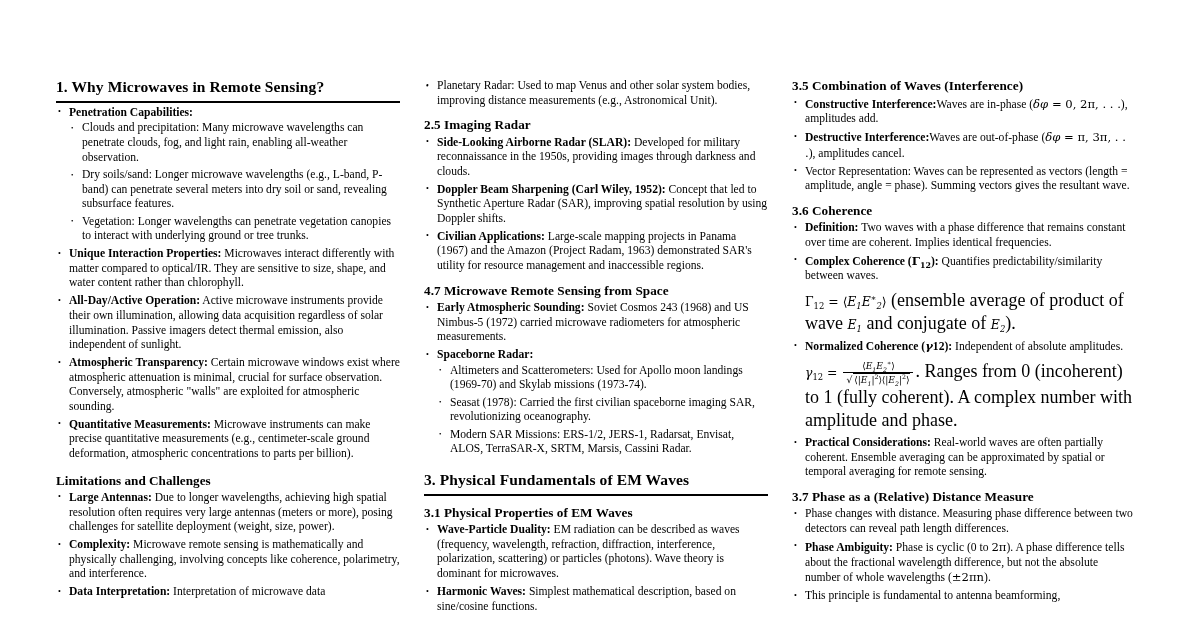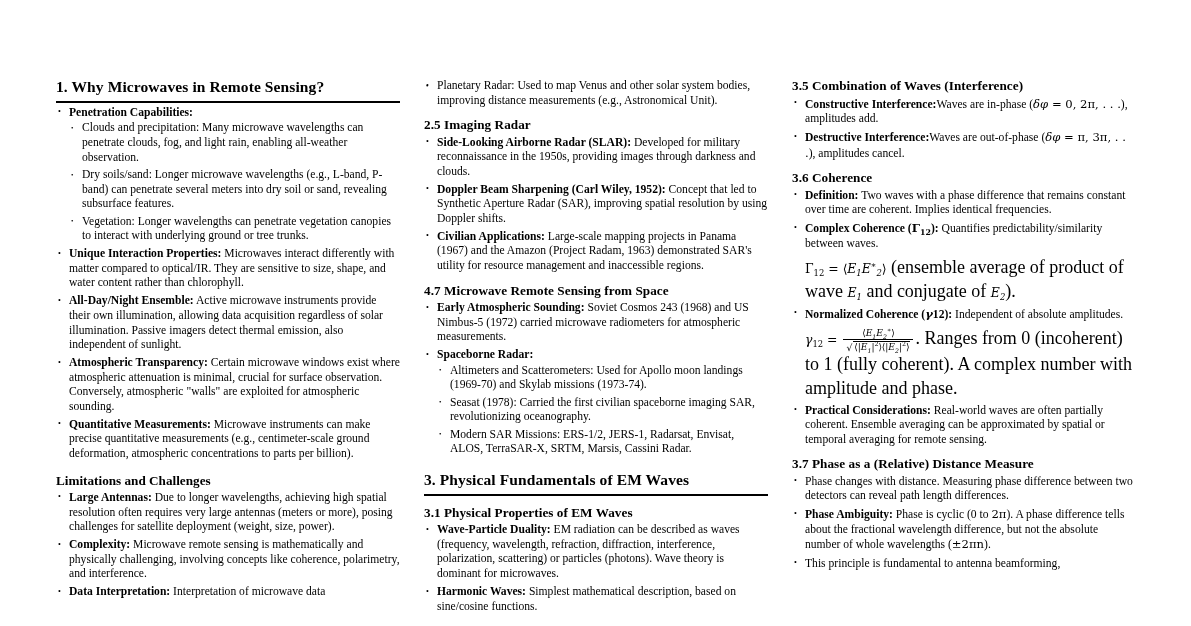--- a/index.html
+++ b/index.html
@@ -184,21 +184,21 @@
           <ul class="lvl2">
             <li>Clouds and precipitation: Many microwave wavelengths can penetrate clouds, fog, and light rain, enabling all-weather observation.</li>
             <li>Dry soils/sand: Longer microwave wavelengths (e.g., L-band, P-band) can penetrate several meters into dry soil or sand, revealing subsurface features.</li>
             <li>Vegetation: Longer wavelengths can penetrate vegetation canopies to interact with underlying ground or tree trunks.</li>
           </ul>
         </li>
         <li>
           <span class="lead">Unique Interaction Properties:</span><span> Microwaves interact differently with matter compared to optical/IR. They are sensitive to size, shape, and water content rather than chlorophyll.</span>
         </li>
         <li>
-          <span class="lead">All-Day/Night Ensemble:</span><span> Active microwave instruments provide their own illumination, allowing data acquisition regardless of solar illumination. Passive imagers detect thermal emission, also independent of sunlight.</span>
+          <span class="lead">All-Day/Active Operation:</span><span> Active microwave instruments provide their own illumination, allowing data acquisition regardless of solar illumination. Passive imagers detect thermal emission, also independent of sunlight.</span>
         </li>
         <li>
           <span class="lead">Atmospheric Transparency:</span><span> Certain microwave windows exist where atmospheric attenuation is minimal, crucial for surface observation. Conversely, atmospheric "walls" are exploited for atmospheric sounding.</span>
         </li>
         <li>
           <span class="lead">Quantitative Measurements:</span><span> Microwave instruments can make precise quantitative measurements (e.g., centimeter-scale ground deformation, atmospheric concentrations to parts per billion).</span>
         </li>
       </ul>
 
       <h3 class="sec-h3">Limitations and Challenges</h3>
@@ -277,20 +277,23 @@
       <ul class="lvl1">
 
         <li>
           <span class="lead">Constructive Interference:</span><span>Waves are in-phase (</span><span class="math mgreek">δφ</span><span class="math">&nbsp;</span><span class="math">=</span><span class="math">&nbsp;</span><span class="math">0, 2π, . . .</span><span>), amplitudes add.</span>
         </li>
 
         <li>
           <span class="lead">Destructive Interference:</span><span>Waves are out-of-phase (</span><span class="math mgreek">δφ</span><span class="math">&nbsp;</span><span class="math">=</span><span class="math">&nbsp;</span><span class="math">π, 3π, . . .</span><span>), amplitudes cancel.</span>
         </li>
 
+        <li>
+          <span>Vector Representation: Waves can be represented as vectors (length = amplitude, angle = phase). Summing vectors gives the resultant wave.</span>
+        </li>
       </ul>
 
       <h2 class="sec-h2">3.6 Coherence</h2>
 
       <ul class="lvl1">
         <li>
           <span class="lead">Definition:</span><span> Two waves with a phase difference that remains constant over time are coherent. Implies identical frequencies.</span>
         </li>
 
         <li>

